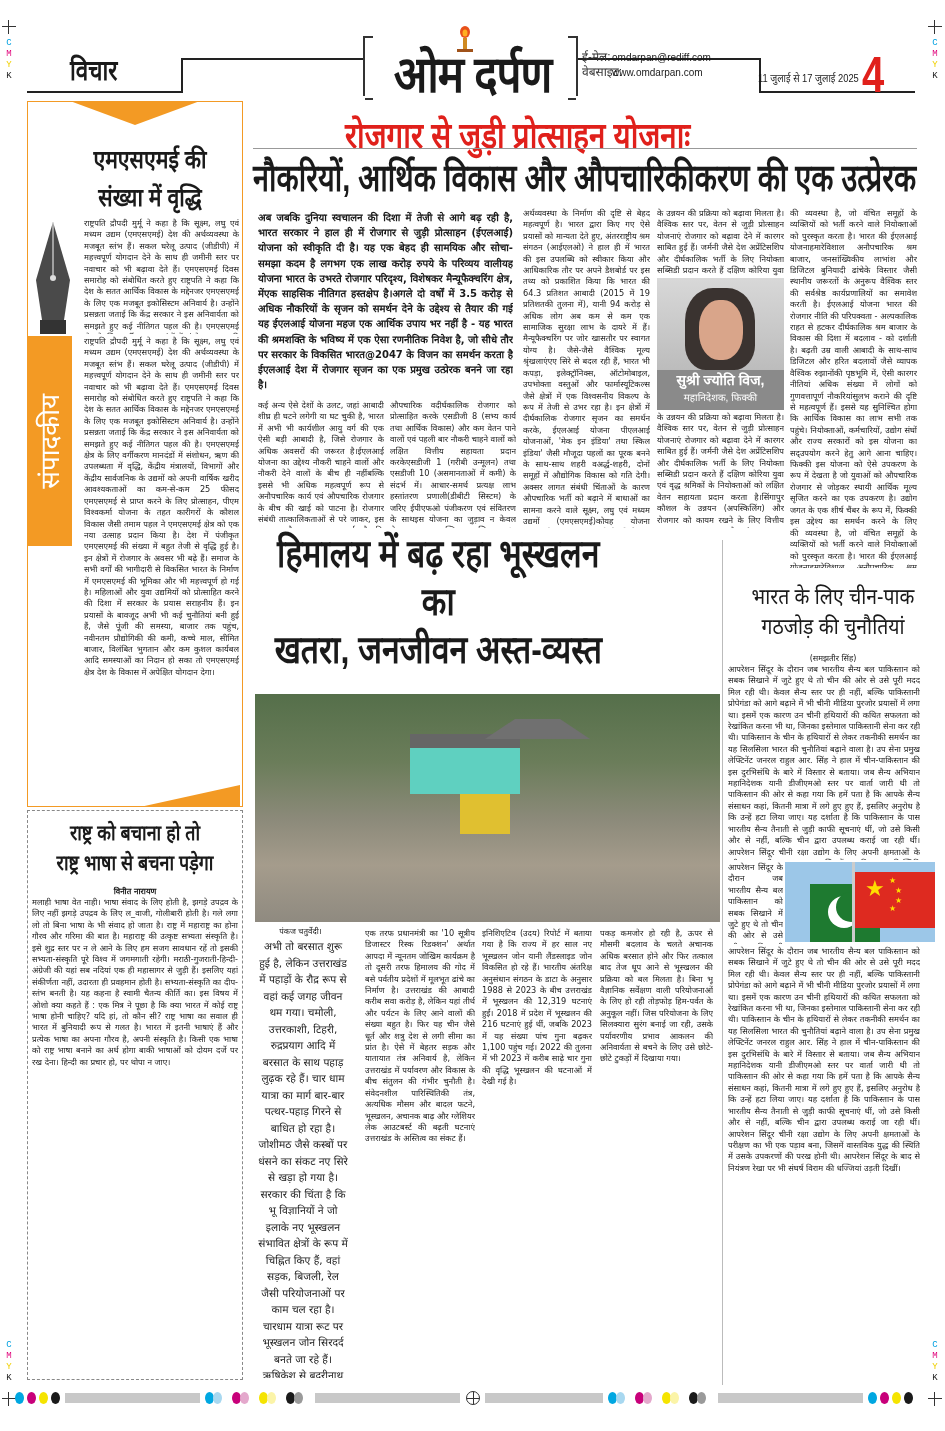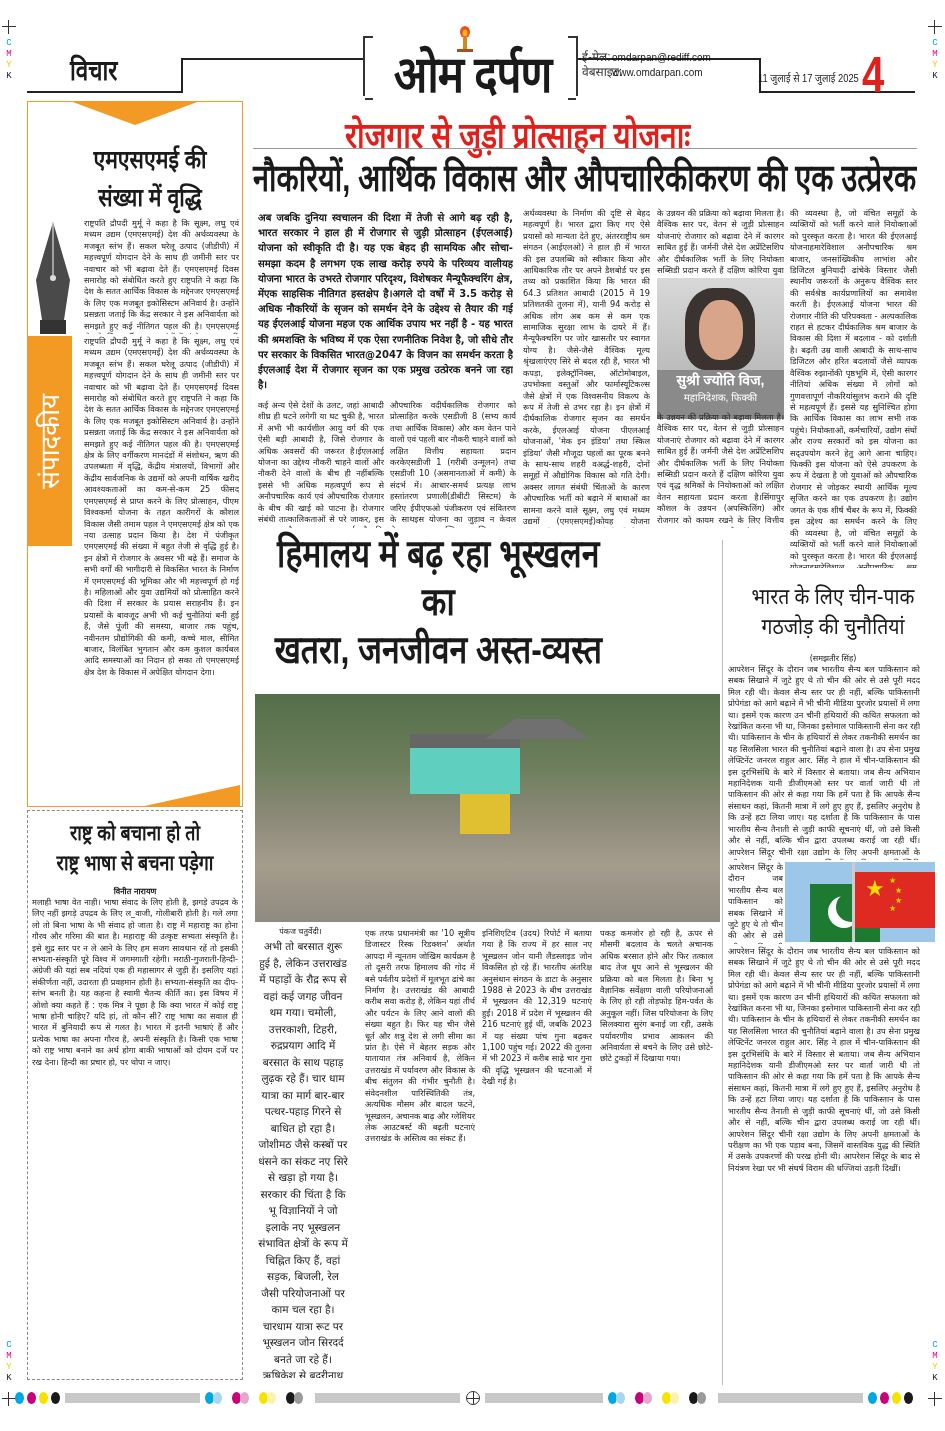--- a/index.html
+++ b/index.html
@@ -34,21 +34,21 @@
 .edit-tri2{left:140px;top:785px;width:0;height:0;border-left:100px solid transparent;border-bottom:22px solid #f39a24}
 .body-text{font-size:8.2px;line-height:11.4px;text-align:justify;color:#222;font-family:"DejaVu Sans",sans-serif;overflow:hidden}
 
 .head1{left:345px;top:110px;font-size:36px;color:#e0201b;font-weight:bold;font-family:"Liberation Sans",sans-serif;white-space:nowrap;transform:scaleX(.82);transform-origin:left}
 .head1-rule{left:253px;top:148px;width:664px;height:1px;background:#999}
 .head2{left:253px;top:150px;font-size:38px;font-weight:bold;font-family:"Liberation Sans",sans-serif;white-space:nowrap;transform:scaleX(.76);transform-origin:left}
 .lead{left:258px;top:210px;width:255px;font-size:10px;line-height:15.2px;text-align:justify;font-weight:bold;font-family:"DejaVu Sans",sans-serif;overflow:hidden}
 .photo-woman{left:657px;top:278px;width:127px;height:92px;background:linear-gradient(180deg,#d8d8d8,#bcbcbc)}
 .face{position:absolute;left:28px;top:10px;width:70px;height:82px;border-radius:40% 40% 30% 30%;background:#3a3330}
 .face-in{position:absolute;left:42px;top:22px;width:44px;height:60px;border-radius:45%;background:#d9a58a}
-.caption-woman{left:657px;top:370px;width:127px;height:49px;background:#8a8a8a;color:#fff;text-align:center;font-family:"Liberation Sans",sans-serif}
+.caption-woman{left:657px;top:370px;width:127px;height:40px;background:#8a8a8a;color:#fff;text-align:center;font-family:"Liberation Sans",sans-serif}
 .caption-woman .n{font-size:14px;line-height:20px;font-weight:bold}
 .caption-woman .d{font-size:10px;line-height:16px}
 
 .head3{left:262px;top:530px;width:430px;font-size:39px;line-height:48px;font-weight:bold;font-family:"Liberation Sans",sans-serif;text-align:center;transform:scaleX(.82);transform-origin:left}
 .photo-slide{left:255px;top:694px;width:465px;height:228px;background:linear-gradient(180deg,#556f4a 0%,#6b7d5a 30%,#8c8a7a 55%,#a59c8c 75%,#8f8a80 100%)}
 .house{position:absolute;left:155px;top:40px;width:110px;height:60px;background:#5fd0c0;border-top:14px solid #666}
 .roof2{position:absolute;left:230px;top:25px;width:105px;height:0;border-left:30px solid transparent;border-right:30px solid transparent;border-bottom:20px solid #707070}
 .digger{position:absolute;left:205px;top:100px;width:50px;height:40px;background:#e0c030}
 .head4{left:728px;top:582px;width:210px;text-align:center;font-size:22px;line-height:30px;font-family:"Liberation Sans",sans-serif;transform:scaleX(.88)}
 .byline{font-size:8px;text-align:center;font-family:"DejaVu Sans",sans-serif}

